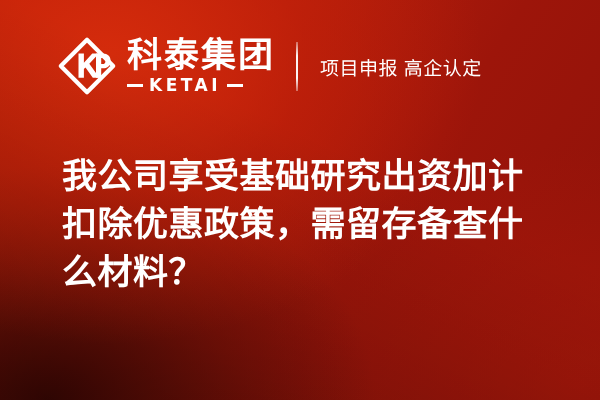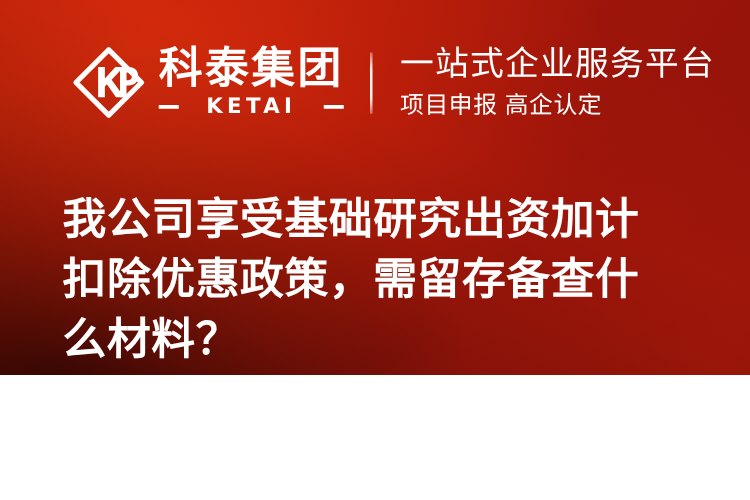--- a/index.html
+++ b/index.html
@@ -11,21 +11,21 @@
     width: 600px;
     height: 400px;
     overflow: hidden;
     font-family: "DejaVu Sans", "Liberation Sans", sans-serif;
   }
 
   
   .banner {
     position: relative;
     width: 600px;
-    height: 300px;
+    height: 400px;
     overflow: hidden;
     background-color: #a5170b;
     background-image:
       radial-gradient(ellipse 520px 400px at 18% 14%, rgba(214,44,12,0.95) 0%, rgba(199,33,9,0.55) 38%, rgba(160,20,8,0.0) 72%),
       radial-gradient(ellipse 420px 300px at 8% 100%, rgba(58,6,3,0.92) 0%, rgba(90,11,5,0.5) 46%, rgba(120,16,7,0.0) 78%),
       radial-gradient(ellipse 460px 340px at 96% 96%, rgba(178,26,10,0.55) 0%, rgba(150,20,8,0.0) 70%),
       linear-gradient(122deg, #c42409 0%, #b41e0b 34%, #9d150a 62%, #8e120a 100%);
   }
   
   .banner::after {
@@ -66,21 +66,21 @@
     line-height: 1.0;
     color: #ffffff;
     letter-spacing: 2px;
     white-space: nowrap;
   }
   .logo-en-row {
     display: flex;
     align-items: center;
     margin-top: 4px;
     width: 100%;
-    justify-content: space-between;
+    justify-content: flex-start;
   }
   .logo-en-row .rule {
     height: 3px;
     width: 16px;
     background: #ffffff;
     flex: none;
   }
   .logo-en {
     font-family: "DejaVu Sans", "Liberation Sans", sans-serif;
     font-size: 17px;
@@ -122,21 +122,21 @@
     color: #ffffff;
     letter-spacing: 0.5px;
     line-height: 1.2;
     margin-top: 7px;
     white-space: nowrap;
   }
 
   
   .headline {
     position: absolute;
-    left: 50px;
+    left: 62px;
     top: 152px;
     width: 492px;
     z-index: 3;
     font-family: "DejaVu Sans", "Liberation Sans", sans-serif;
     font-size: 35px;
     font-weight: 700;
     color: #ffffff;
     line-height: 48px;
     letter-spacing: 0.5px;
     text-align: left;
@@ -165,21 +165,20 @@
       <div class="logo-en-row">
         <span class="rule"></span>
         <span class="logo-en">KETAI</span>
         <span class="rule"></span>
       </div>
     </div>
 
     <span class="divider"></span>
 
     <div class="tagline">
-      <div class="tagline-main">一站式企业服务平台</div>
       <div class="tagline-sub">项目申报 高企认定</div>
     </div>
 
   </div>
 
   <div class="headline">我公司享受基础研究出资加计扣除优惠政策，需留存备查什么材料？</div>
 
 </div>
 
 </body></html>

